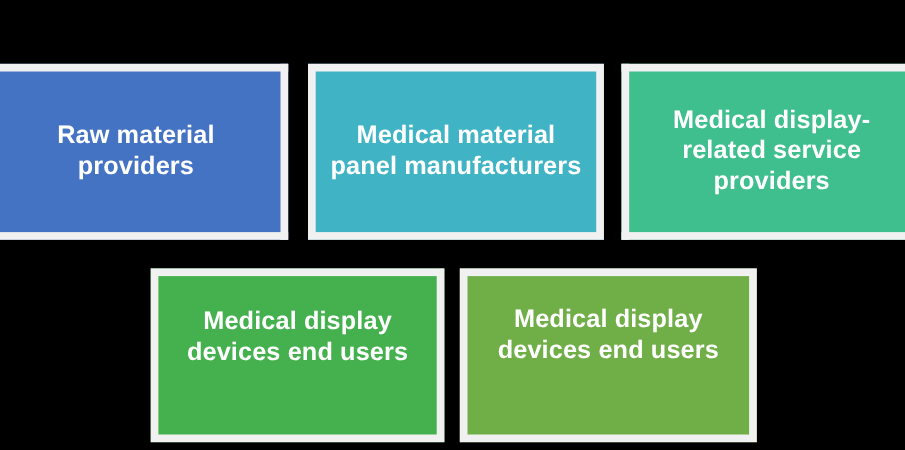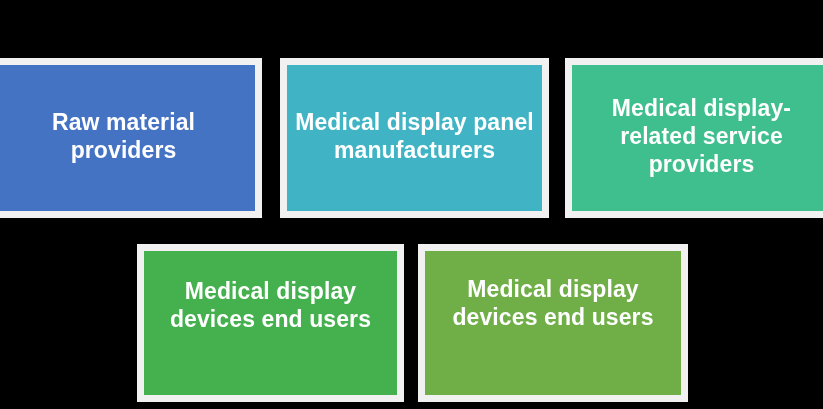--- a/index.html
+++ b/index.html
@@ -120,21 +120,21 @@
 </head>
 <body>
 
 <div id="stage" style="background: rgb(0, 0, 0);">
 
   <div class="node" id="node-0" style="background: rgb(68, 115, 196); border-color: rgb(241, 241, 241);">
     <span class="node-label" style="color: rgb(255, 255, 255);">Raw material providers</span>
   </div>
 
   <div class="node" id="node-1" style="background: rgb(64, 180, 196); border-color: rgb(241, 241, 241);">
-    <span class="node-label" style="color: rgb(255, 255, 255);">Medical display panel manufacturers</span>
+    <span class="node-label" style="color: rgb(255, 255, 255);">Medical material panel manufacturers</span>
   </div>
 
   <div class="node" id="node-2" style="background: rgb(63, 190, 142); border-color: rgb(241, 241, 241);">
     <span class="node-label" style="color: rgb(255, 255, 255);">Medical display-related service providers</span>
   </div>
 
   <div class="node" id="node-3" style="background: rgb(68, 177, 78); border-color: rgb(241, 241, 241);">
     <span class="node-label" style="color: rgb(255, 255, 255);">Medical display devices end users</span>
   </div>
 

